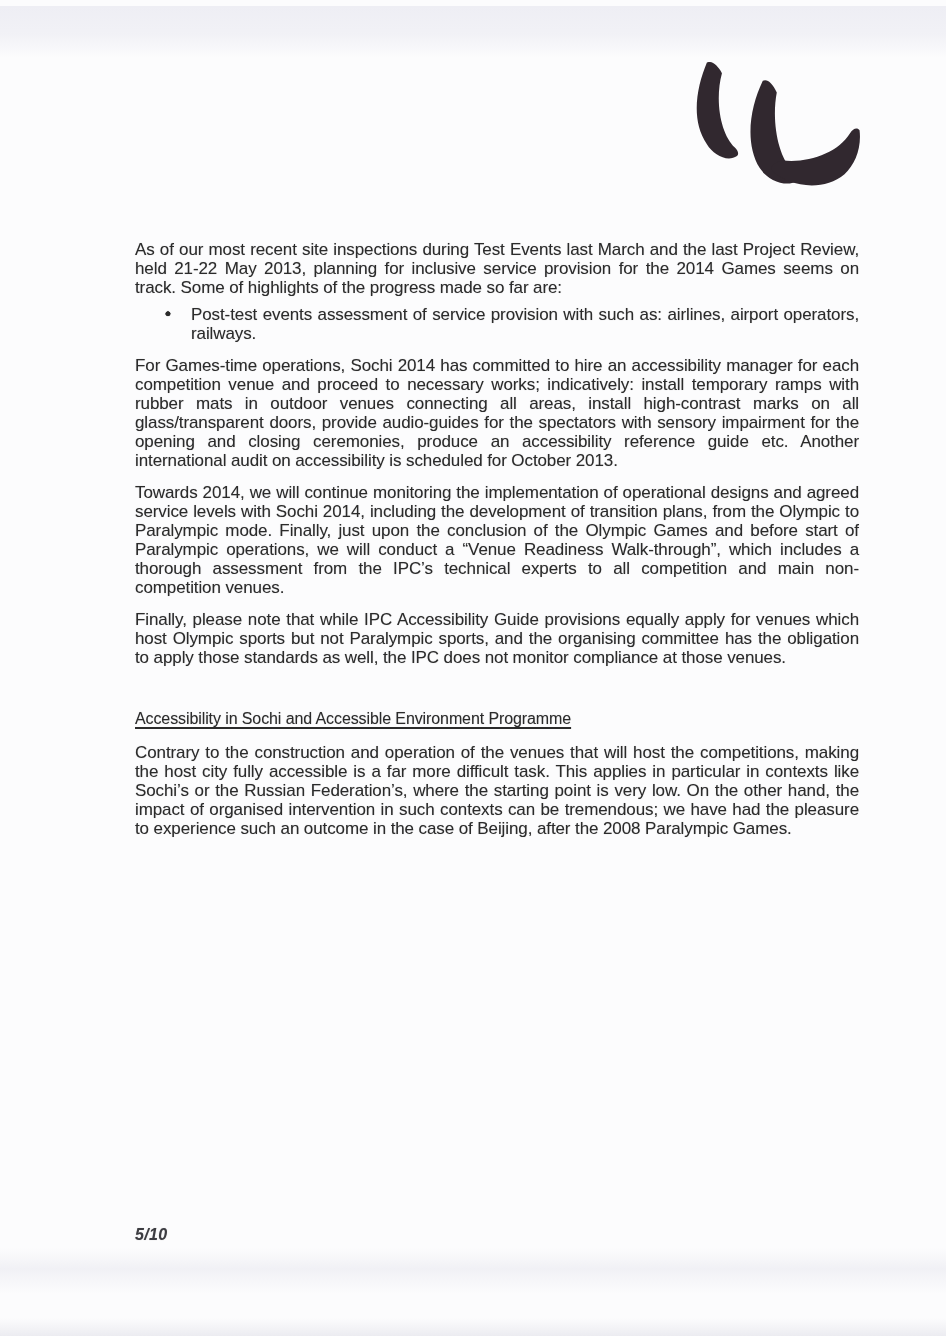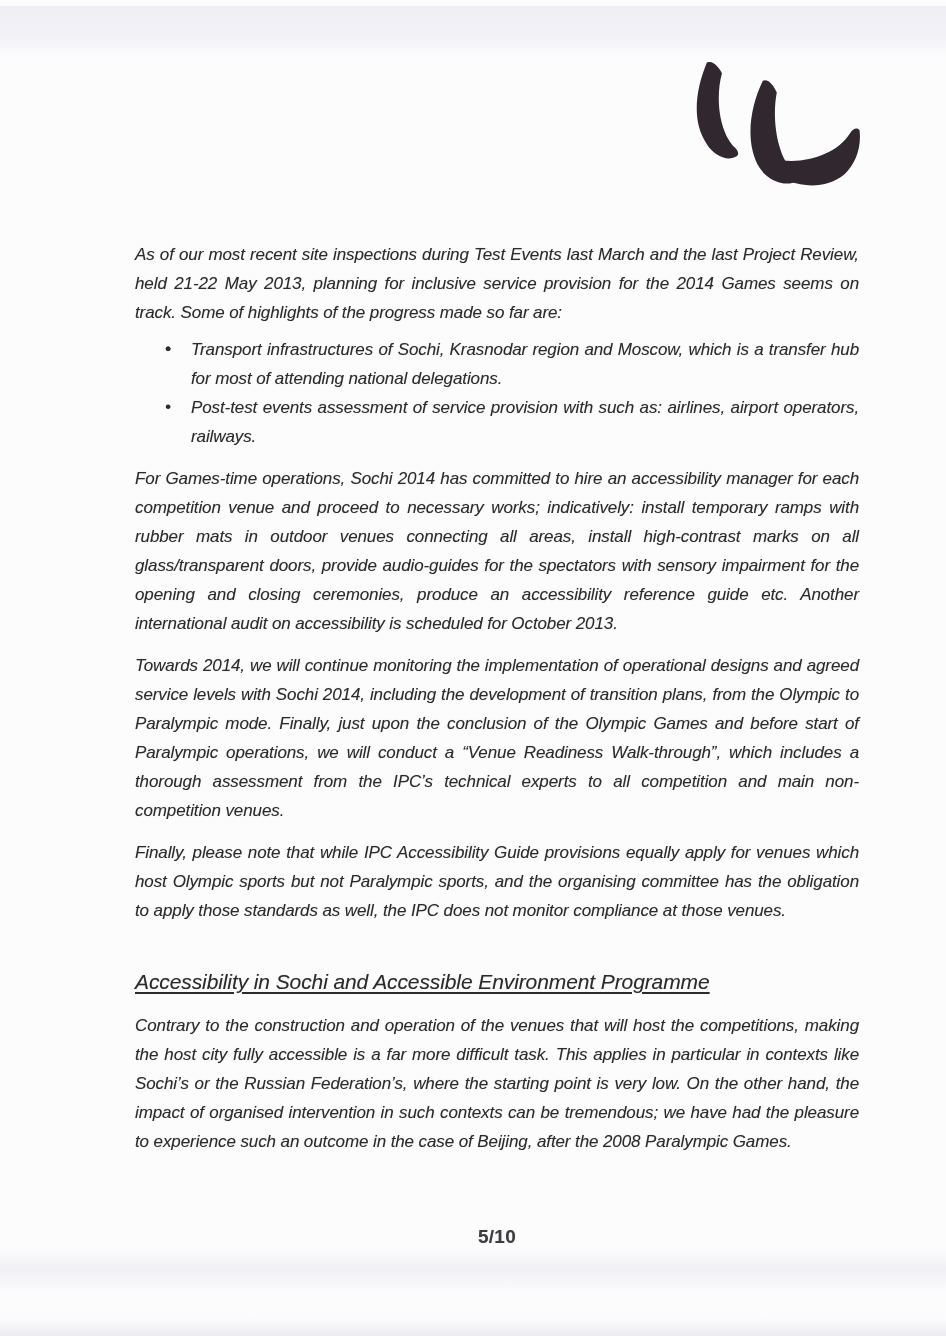--- a/index.html
+++ b/index.html
@@ -42,24 +42,23 @@
     left:694px;top:62px;
     width:172px;height:130px;
   }
   .logo svg{width:100%;height:100%;filter:blur(0.3px);}
   .content{
     position:absolute;
     left:135px;top:240px;
     width:724px;
     color:var(--text-color);
     font-size:17px;
-    line-height:29px;
+    line-height:19px;
     letter-spacing:-0.1px;
     text-shadow:0 0 1px rgba(30,30,30,0.28);
-    font-style:italic;
   }
   .content p{
     text-align:justify;
     margin:0 0 13px 0;
   }
   .content p.intro{margin-bottom:8px;}
   ul.bullets{
     list-style:none;
     margin:0 0 13px 0;
   }
@@ -67,37 +66,38 @@
     position:relative;
     padding-left:56px;
     text-align:justify;
   }
   ul.bullets .bullet-marker{
     position:absolute;
     left:30px;top:-1px;
     font-size:17px;
   }
   .section-heading{
-    font-size:21px;
+    font-size:16px;
     font-weight:normal;
     margin:42px 0 15px 0;
     text-decoration:underline;
     text-underline-offset:3px;
     text-decoration-thickness:1.5px;
   }
   .footer{
     position:absolute;
     left:135px;top:1226px;
     width:724px;
-    text-align:center;
-    font-size:19px;
+    text-align:left;
+    font-size:16px;
     font-weight:bold;
     letter-spacing:0.3px;
     color:var(--footer-color);
     text-shadow:0 0 1px rgba(40,40,40,0.3);
+    font-style:italic;
   }
 </style>
 </head>
 <body>
 
 <div class="page">
 
   <div class="scan-band-top"></div>
 
   <div class="logo">
@@ -126,21 +126,20 @@
   <div class="content">
 
     <p class="intro">As of our most recent site inspections during Test Events last March and the last Project Review, held 21-22 May 2013, planning for inclusive service provision for the 2014 Games seems on track. Some of highlights of the progress made so far are:</p>
 
     <ul class="bullets">
       <li>
         <span class="bullet-marker">•</span>
       </li>
       <li>
         <span class="bullet-marker">•</span>
-        <span>Transport infrastructures of Sochi, Krasnodar region and Moscow, which is a transfer hub for most of attending national delegations.</span>
       </li>
       <li>
         <span class="bullet-marker">•</span>
         <span>Post-test events assessment of service provision with such as: airlines, airport operators, railways.</span>
       </li>
     </ul>
 
     <p>For Games-time operations, Sochi 2014 has committed to hire an accessibility manager for each competition venue and proceed to necessary works; indicatively: install temporary ramps with rubber mats in outdoor venues connecting all areas, install high-contrast marks on all glass/transparent doors, provide audio-guides for the spectators with sensory impairment for the opening and closing ceremonies, produce an accessibility reference guide etc. Another international audit on accessibility is scheduled for October 2013.</p>
 
     <p>Towards 2014, we will continue monitoring the implementation of operational designs and agreed service levels with Sochi 2014, including the development of transition plans, from the Olympic to Paralympic mode. Finally, just upon the conclusion of the Olympic Games and before start of Paralympic operations, we will conduct a “Venue Readiness Walk-through”, which includes a thorough assessment from the IPC’s technical experts to all competition and main non-competition venues.</p>

